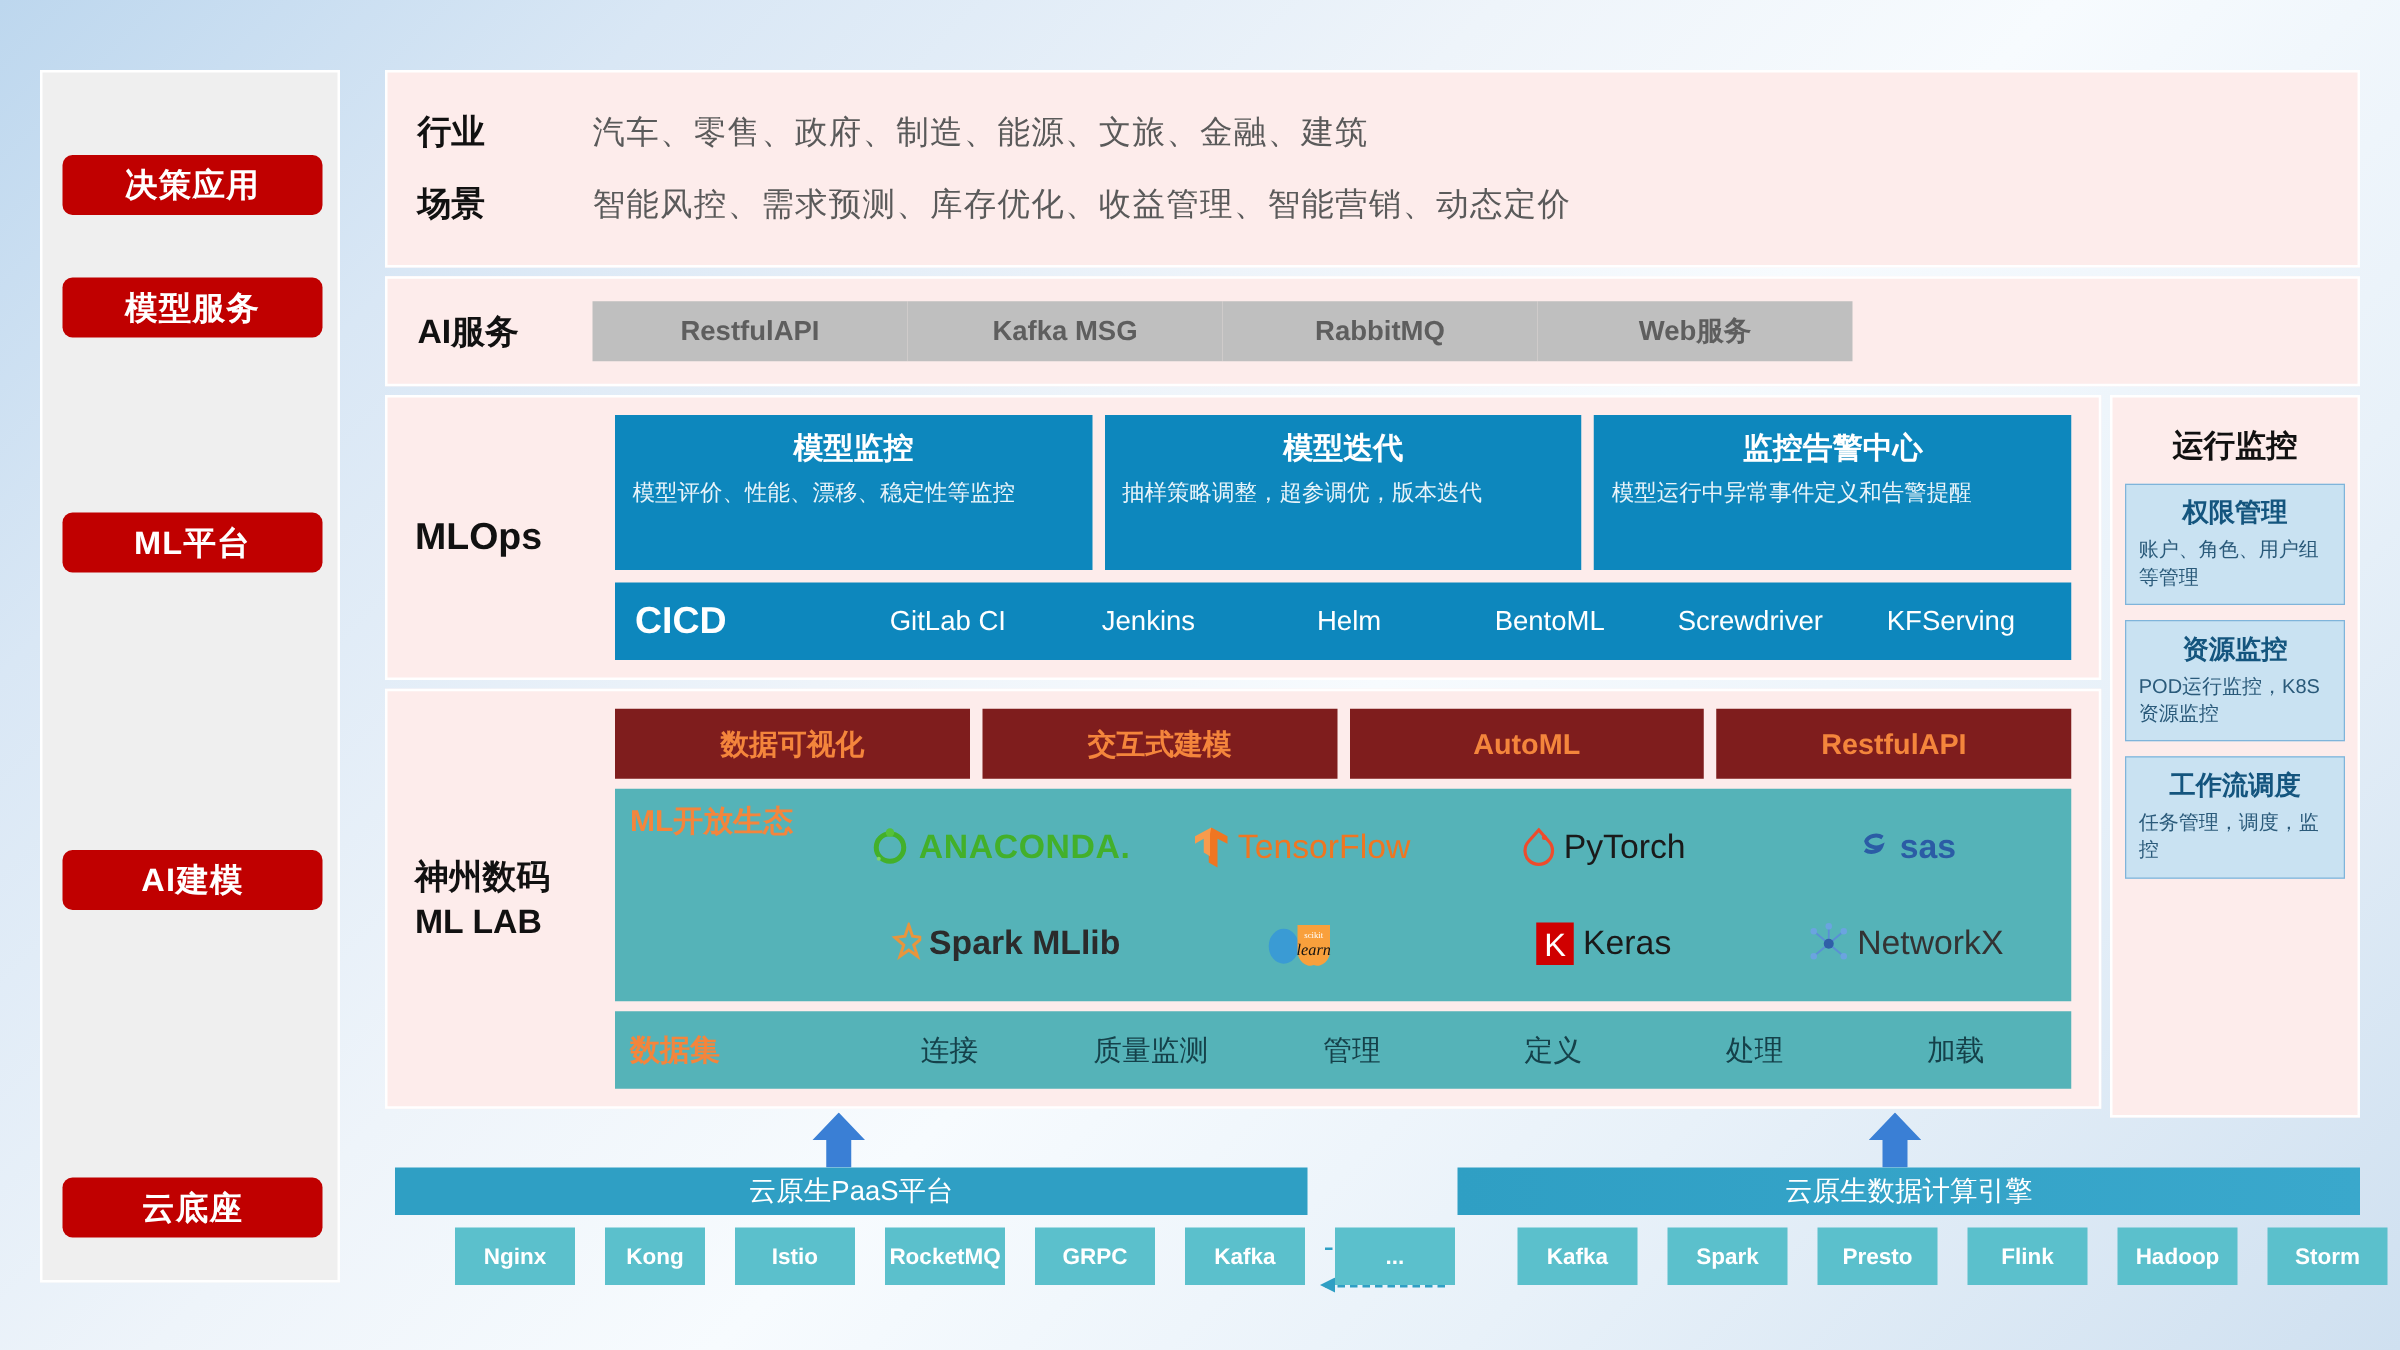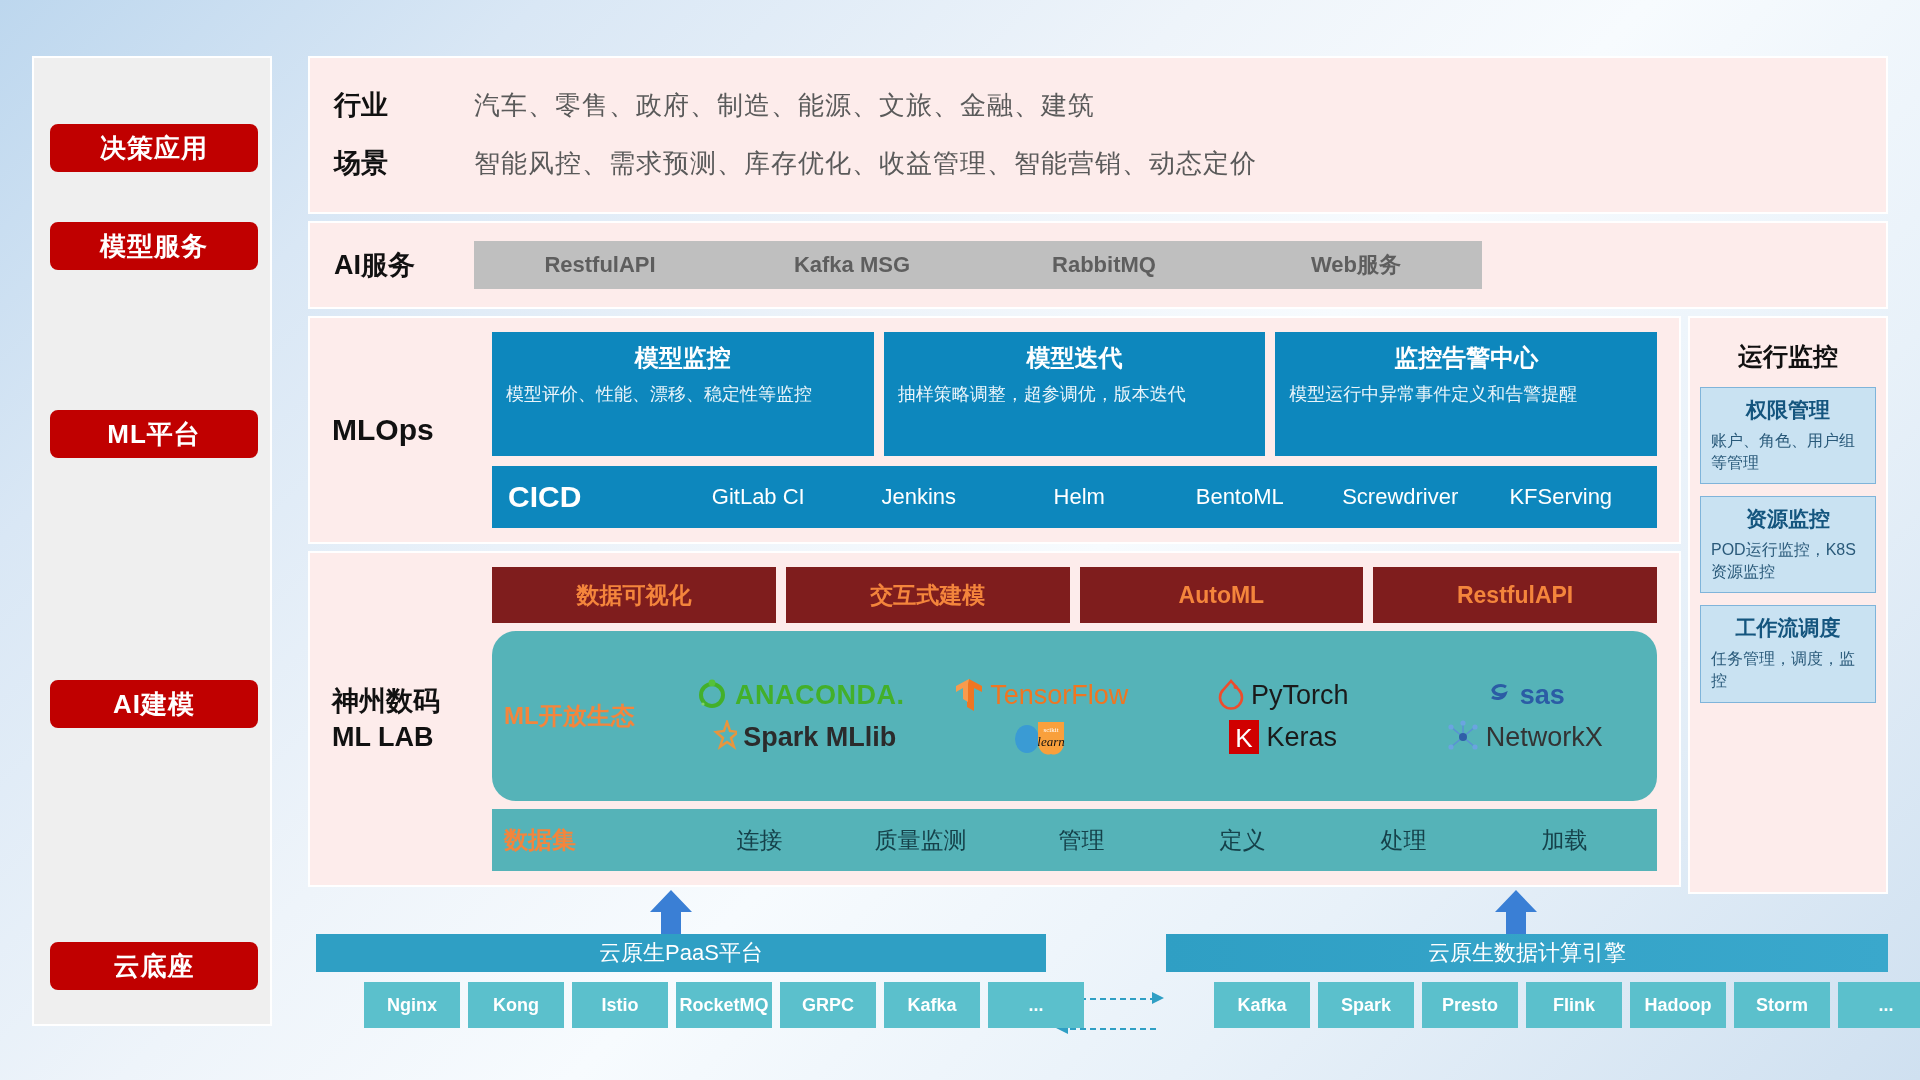--- a/index.html
+++ b/index.html
@@ -87,42 +87,42 @@
   
   .band4 { display:flex; padding:14px 22px; align-items:center; }
   .band4 .rowlabel { width:160px; flex:0 0 160px; font-size:27px; }
   .band4 .stack { flex:1; }
   .lab-tabs { display:flex; gap:10px; margin-bottom:8px; }
   .lab-tab {
     flex:1; background:#7f1d1d; height:56px; display:flex; align-items:center; justify-content:center;
     color:#f4853c; font-size:23px; font-weight:bold;
   }
   .eco {
-    background:#55b3b8; display:flex; align-items:center; padding:10px 12px; min-height:170px;border-radius:24px;
+    background:#55b3b8; display:flex; padding:10px 12px; min-height:170px;
   }
   .eco-label { color:#f4853c; font-size:24px; font-weight:bold; width:175px; flex:0 0 175px; }
   .eco-grid { flex:1; display:grid; grid-template-columns:repeat(4,1fr); grid-template-rows:1fr 1fr;
     align-items:center; justify-items:center; row-gap:4px; }
   .dataset {
     background:#55b3b8; height:62px; display:flex; align-items:center; padding:0 12px; margin-top:8px;
   }
   .dataset .ds-label { color:#f4853c; font-size:24px; font-weight:bold; width:175px; flex:0 0 175px; }
   .dataset .ds-items { flex:1; display:flex; }
   .dataset .ds-items span { flex:1; text-align:center; font-size:23px; color:#15414a; }
 
   
   .bottom { position:absolute; left:308px; top:888px; width:1580px; height:140px; }
   .bar {
     position:absolute; height:38px; background:#2f9fc4; color:#fff; font-size:22px;
     display:flex; align-items:center; justify-content:center;
   }
   .bar.paas { left:8px; width:730px; top:46px; }
   .bar.engine { left:858px; width:722px; top:46px;
     background:linear-gradient(90deg,#2f9fc4,#3aa8cc); }
-  .tilerow { position:absolute; top:94px; display:flex; gap:8px;padding-left:48px; }
+  .tilerow { position:absolute; top:94px; display:flex; gap:24px;padding-left:48px; }
   .tile {
     background:#5bc0cc; color:#fff; font-size:18px; font-weight:bold; height:46px;
     display:flex; align-items:center; justify-content:center; text-align:center; line-height:1.05;
     padding:0 4px;
   }
 
   
   .dashed { position:absolute; border-top:2px dashed #2f9fc4; }
 
   
@@ -344,21 +344,21 @@
     <div class="dashed" style="left:752px; top:140px; width:96px;"></div>
     <svg width="14" height="14" style="position:absolute;left:844px;top:104px">
       <polygon points="0,0 12,6 0,12" fill="#2f9fc4"></polygon>
     </svg>
     <svg width="14" height="14" style="position:absolute;left:748px;top:134px">
       <polygon points="12,0 0,6 12,12" fill="#2f9fc4"></polygon>
     </svg>
 
     <div class="tilerow" style="left:8px">
       <div class="tile" style="width:96px">Nginx</div>
-      <div class="tile" style="width:96px">Kong</div>
+      <div class="tile" style="width:80px">Kong</div>
       <div class="tile" style="width:96px">Istio</div>
       <div class="tile" style="width:96px">RocketMQ</div>
       <div class="tile" style="width:96px">GRPC</div>
       <div class="tile" style="width:96px">Kafka</div>
       <div class="tile" style="width:96px">...</div>
     </div>
 
     <div class="tilerow" style="left:858px">
       <div class="tile" style="width:96px">Kafka</div>
       <div class="tile" style="width:96px">Spark</div>

